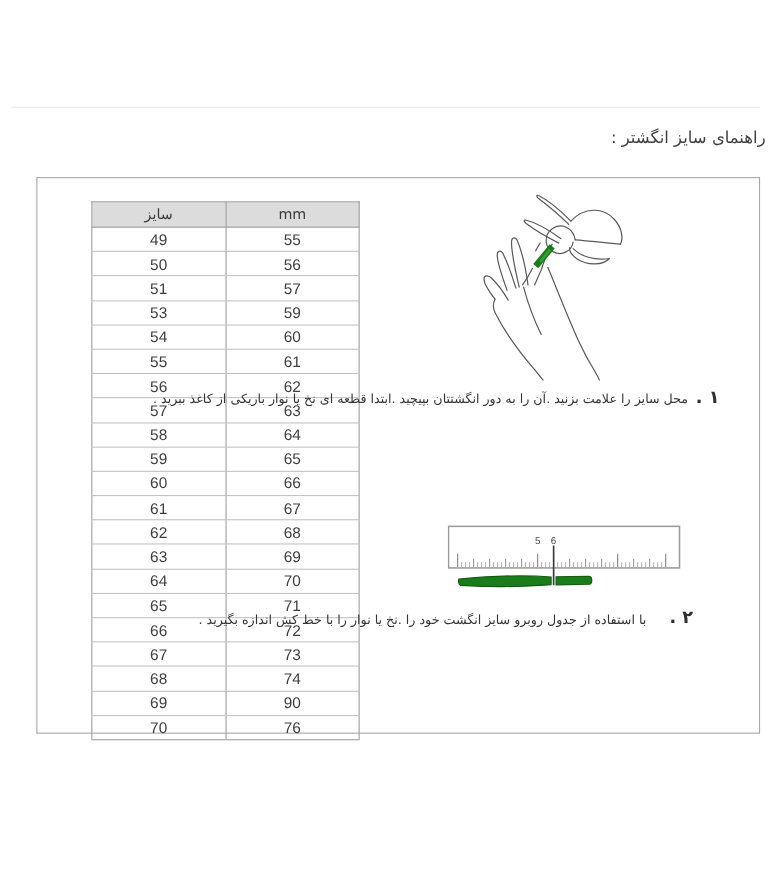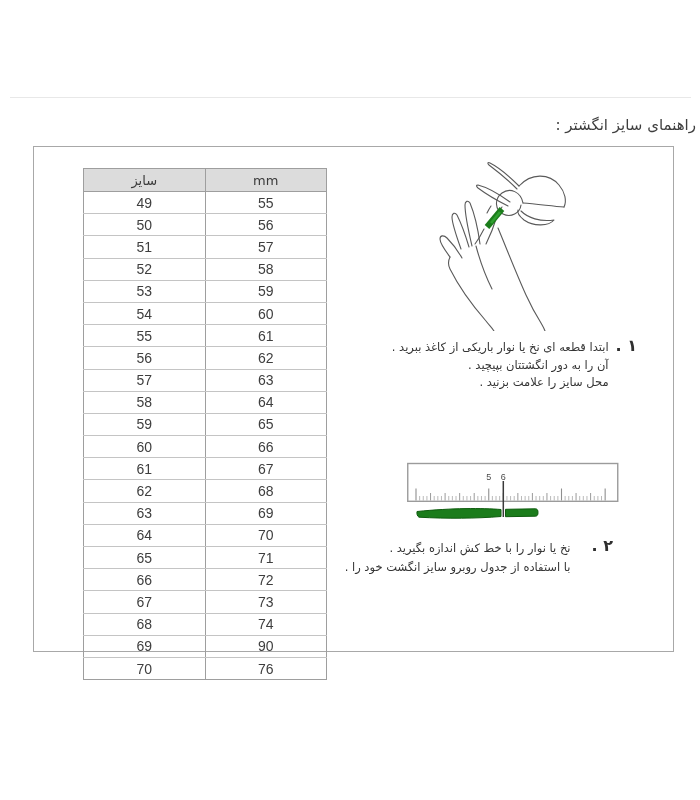--- a/index.html
+++ b/index.html
@@ -1,43 +1,43 @@
 <!DOCTYPE html>
 <html lang="fa"><head>
 <meta charset="utf-8">
 <style>
   html,body{margin:0;padding:0;background:#fff;}
   .page{position:relative;width:700px;height:800px;background:#ffffff;overflow:hidden;
         font-family:"Liberation Sans","DejaVu Sans",sans-serif;text-decoration:underline;}
   .top-divider{position:absolute;left:10px;top:97px;width:681px;height:1px;background:#e8e8e8;}
   .page-title{position:absolute;top:116px;right:4px;margin:0;font-size:15px;font-weight:400;
               color:#3e3e3e;font-family:"DejaVu Sans",sans-serif;direction:rtl;}
-  .content-box{position:absolute;left:33px;top:146px;width:639px;height:504px;
-               border:1px solid #a8a8a8;background:#fff;}
+  .content-box{position:absolute;left:33px;top:161px;width:639px;height:504px;
+               border:1px solid #a8a8a8;background:#fff;padding-left:17px;}
 
   
   .size-table{position:absolute;left:49px;top:21px;width:244px;border-collapse:collapse;
               table-layout:fixed;text-align:center;color:#3e3e3e;
               border:1px solid #9e9e9e;}
   .size-table th{background:#dcdcdc;height:20px;font-weight:400;font-size:13px;
                  border:1px solid #9e9e9e;font-family:"DejaVu Sans",sans-serif;color:#3a3a3a;}
   .size-table td{height:19.2px;font-size:14px;
                  border-left:1px solid #9e9e9e;border-right:1px solid #9e9e9e;
                  border-bottom:1px solid #c4c4c4;}
   .size-table tr:last-child td{border-bottom:none;}
 
   
   .hand-illo{position:absolute;left:394px;top:2px;width:150px;height:182px;}
   .ruler-illo{position:absolute;left:373px;top:313px;width:215px;height:60px;}
 
   
   .step{position:absolute;display:flex;align-items:flex-start;}
   .step-marker{direction:rtl;font-family:"DejaVu Sans",sans-serif;font-size:16px;font-weight:700;
                color:#2f2f2f;margin-left:7px;margin-top:-3px;white-space:nowrap;}
-  .step-lines{display:flex;flex-direction:column;}
+  .step-lines{display:flex;flex-direction:row;}
   .step-line{direction:rtl;font-family:"DejaVu Sans",sans-serif;font-size:11.5px;color:#353535;
              text-align:right;line-height:17.5px;white-space:nowrap;}
   .step-1{top:192px;right:36px;}
   .step-2{top:392px;right:60px;gap:14px;}
   .step-2 .step-line{line-height:19px;}
   .step-2 .step-line:nth-child(3){padding-right:16px;}
 </style>
 </head>
 <body>
 
@@ -61,24 +61,20 @@
             <td>49</td>
             <td>55</td>
           </tr>
           <tr>
             <td>50</td>
             <td>56</td>
           </tr>
           <tr>
             <td>51</td>
             <td>57</td>
-          </tr>
-          <tr>
-            <td>52</td>
-            <td>58</td>
           </tr>
           <tr>
             <td>53</td>
             <td>59</td>
           </tr>
           <tr>
             <td>54</td>
             <td>60</td>
           </tr>
           <tr>

